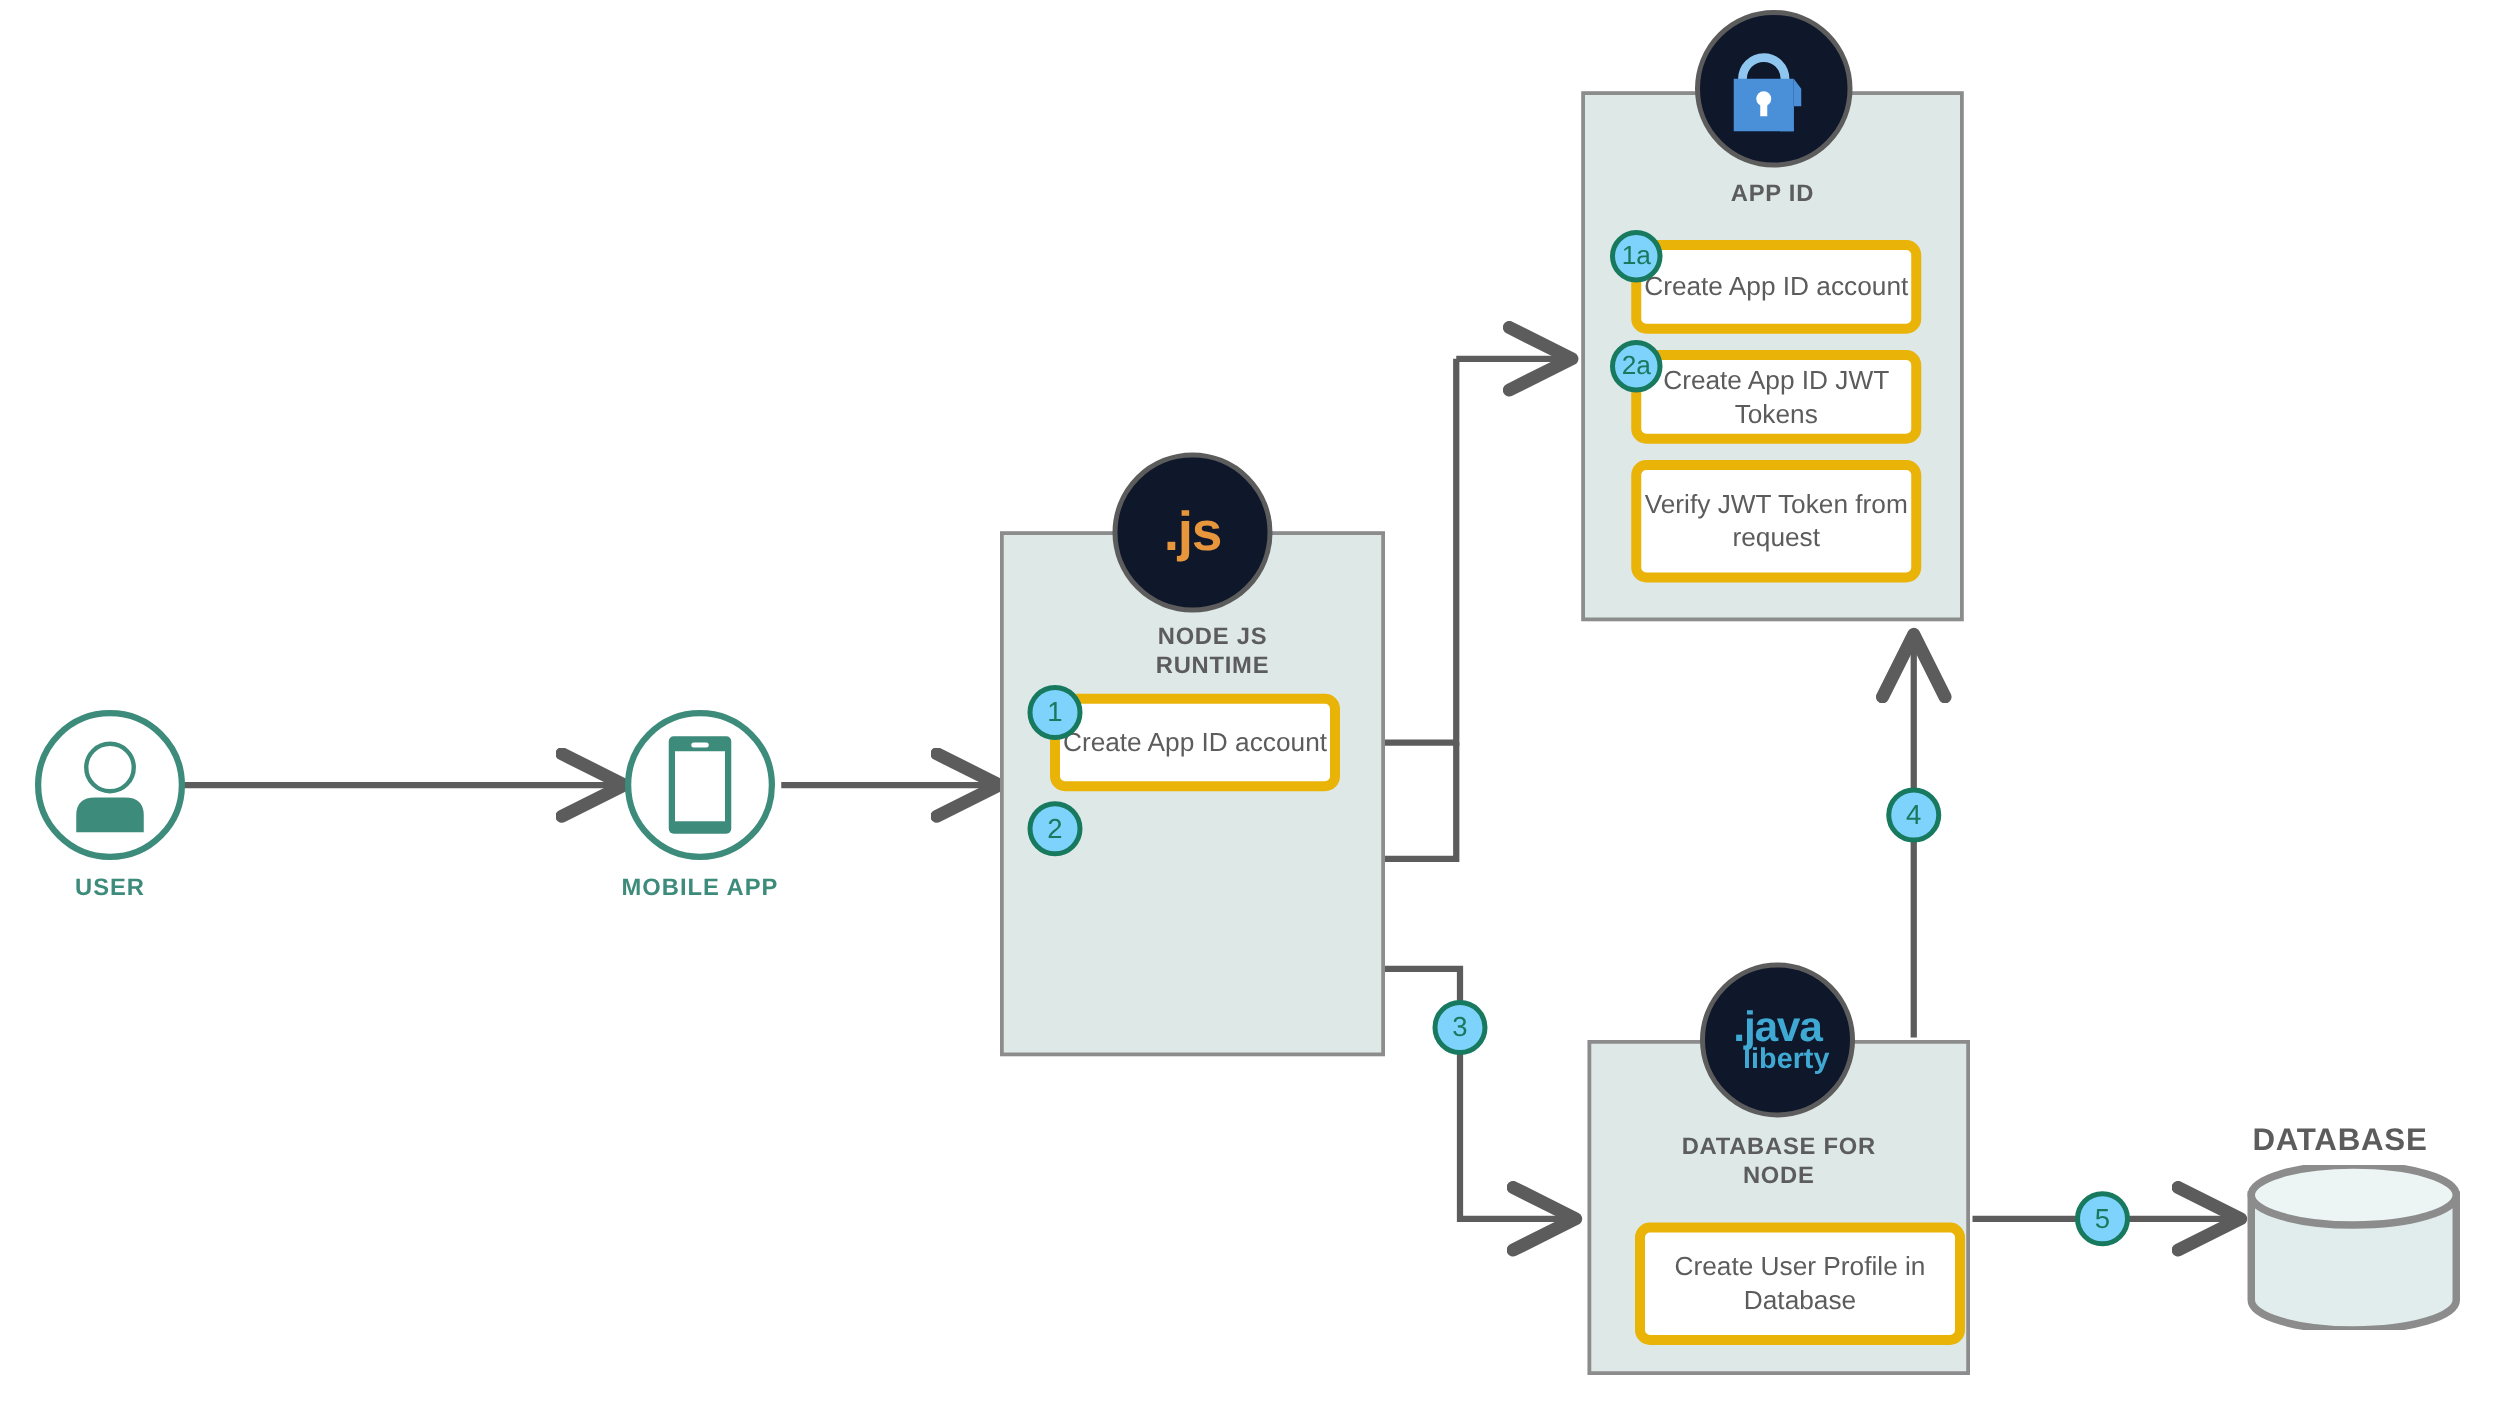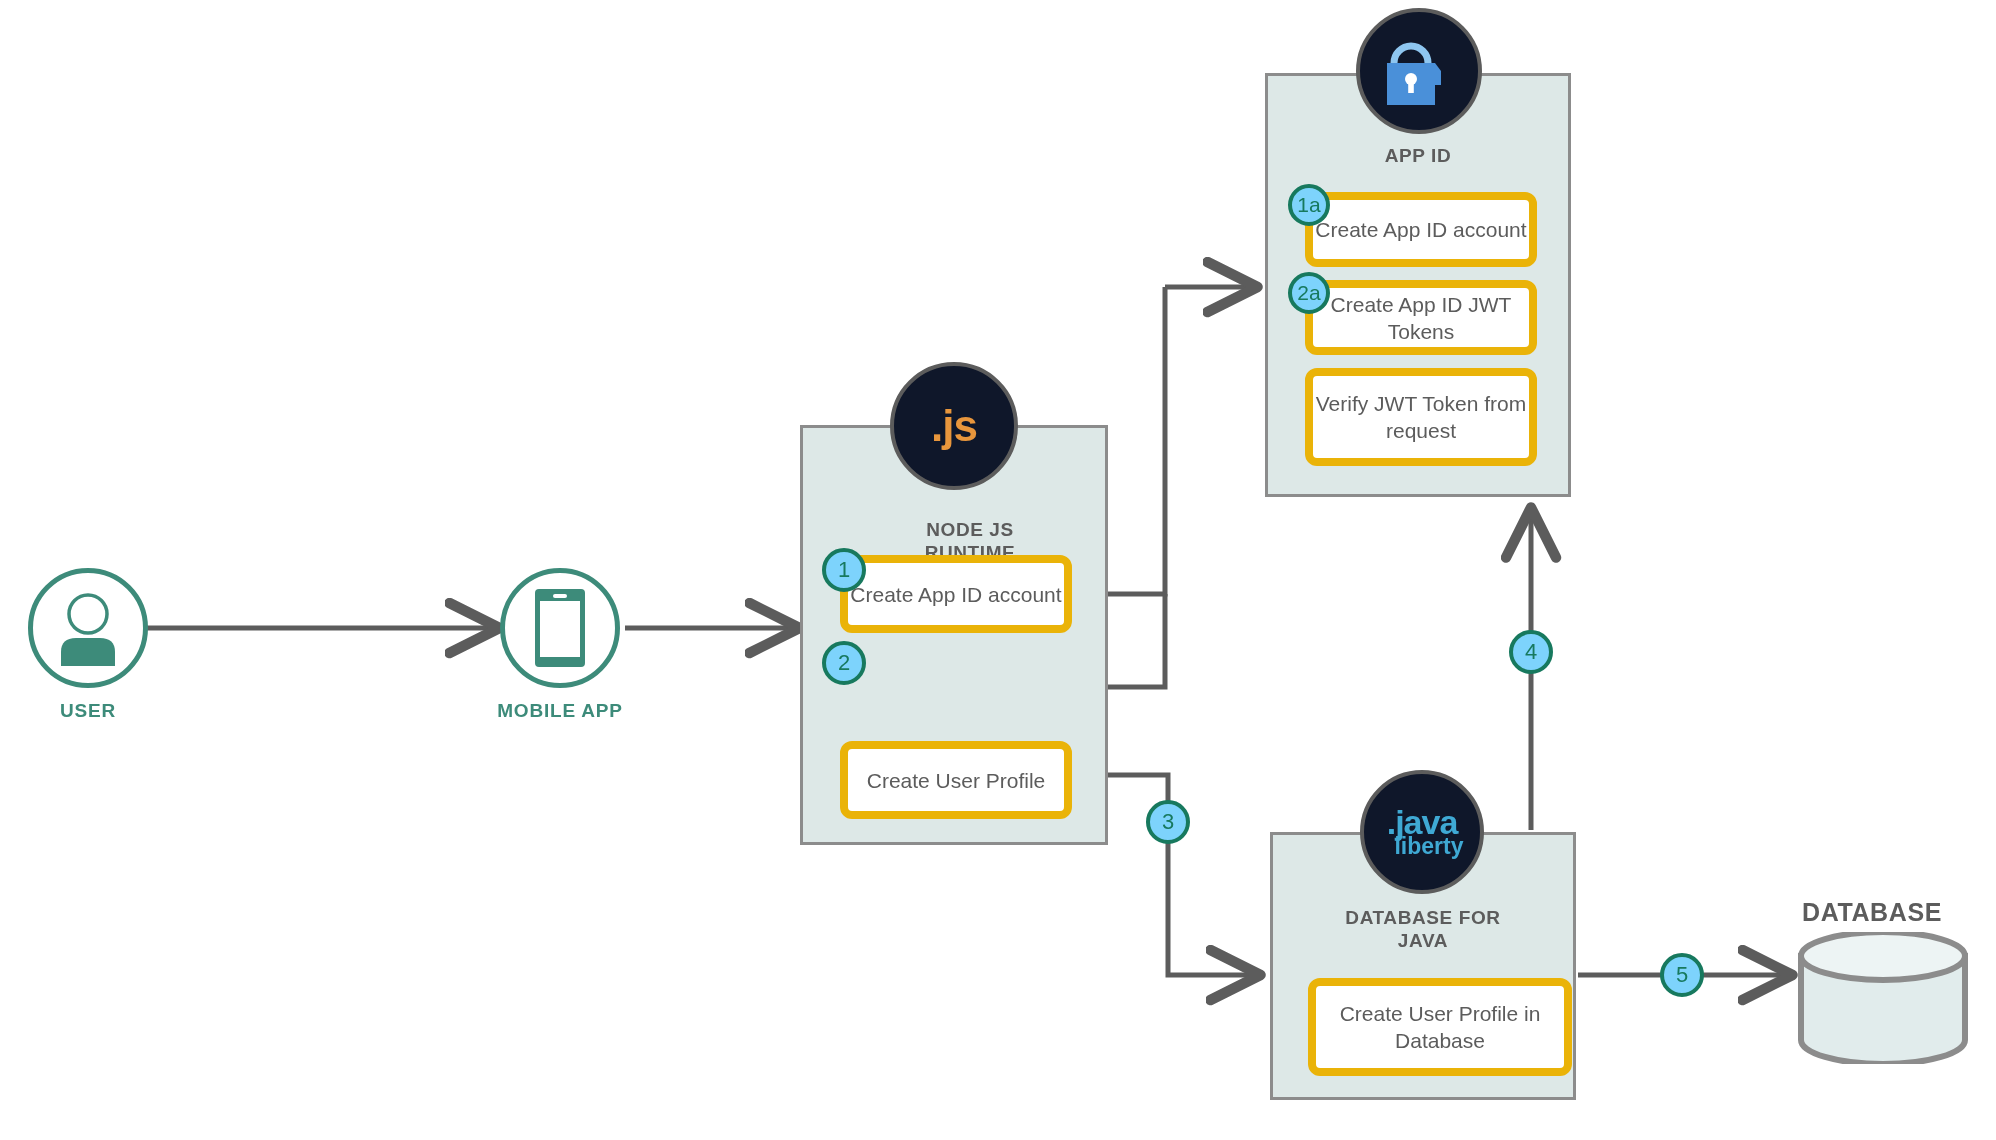--- a/index.html
+++ b/index.html
@@ -181,31 +181,30 @@
     </svg>
   </div>
   <div class="node-label" style="left:472px; top:700px; width:176px;">MOBILE APP</div>
 
   <div class="zone" style="left:800px; top:425px; width:308px; height:420px;"></div>
 
   <div class="bubble" style="left:890px; top:362px; width:128px; height:128px;">
     <span class="js-mark">.js</span>
   </div>
 
-  <div class="zone-title" style="left:800px; top:518px; width:340px;">
+  <div class="zone-title" style="left:800px; top:498px; width:340px;">
     <span>NODE JS</span><br>
     <span>RUNTIME</span>
   </div>
 
   <div class="task" style="left:840px; top:555px; width:232px; height:78px;">Create App ID account</div>
   <div class="badge badge-lg" style="left:822px; top:548px;">1</div>
 
   <div class="badge badge-lg" style="left:822px; top:641px;">2</div>
 
-  <div class="task" style="left:840px; top:741px; width:232px; height:78px;">Create User Profile</div>
 
   <div class="zone" style="left:1265px; top:73px; width:306px; height:424px;"></div>
 
   <div class="bubble" style="left:1356px; top:8px; width:126px; height:126px;">
     <svg width="74" height="76" viewBox="0 0 74 76">
       <path d="M12,30 a17,17 0 0 1 34,0" fill="none" stroke="#8ec6f0" stroke-width="7" stroke-linecap="round"></path>
       <rect x="5" y="30" width="48" height="42" fill="#4a90d9"></rect>
       <path d="M53,30 L59,38 L59,52 L51,52 L51,62 L42,62 L42,72 L53,72 Z" fill="#4a90d9"></path>
       <circle cx="29" cy="46" r="6" fill="#ffffff"></circle>
       <rect x="26.2" y="46" width="5.6" height="14" fill="#ffffff"></rect>
@@ -228,21 +227,21 @@
 
   <div class="bubble" style="left:1360px; top:770px; width:124px; height:124px;">
     <span class="java-mark">
       <span class="l1">.java</span>
       <span class="l2">liberty</span>
     </span>
   </div>
 
   <div class="zone-title" style="left:1270px; top:906px; width:306px;">
     <span>DATABASE FOR</span><br>
-    <span>JAVA</span>
+    <span>NODE</span>
   </div>
 
   <div class="task" style="left:1308px; top:978px; width:264px; height:98px;">Create User Profile in Database</div>
 
   <div class="db-label" style="left:1802px; top:898px;">DATABASE</div>
   <svg style="position:absolute; left:1795px; top:932px;" width="176" height="132" viewBox="0 0 176 132">
     <path d="M6,24 L6,108 a82,24 0 0 0 164,0 L170,24 Z" fill="#e1ecec" stroke="#8c8c8c" stroke-width="6"></path>
     <ellipse cx="88" cy="24" rx="82" ry="24" fill="#edf4f4" stroke="#8c8c8c" stroke-width="6"></ellipse>
   </svg>
 

